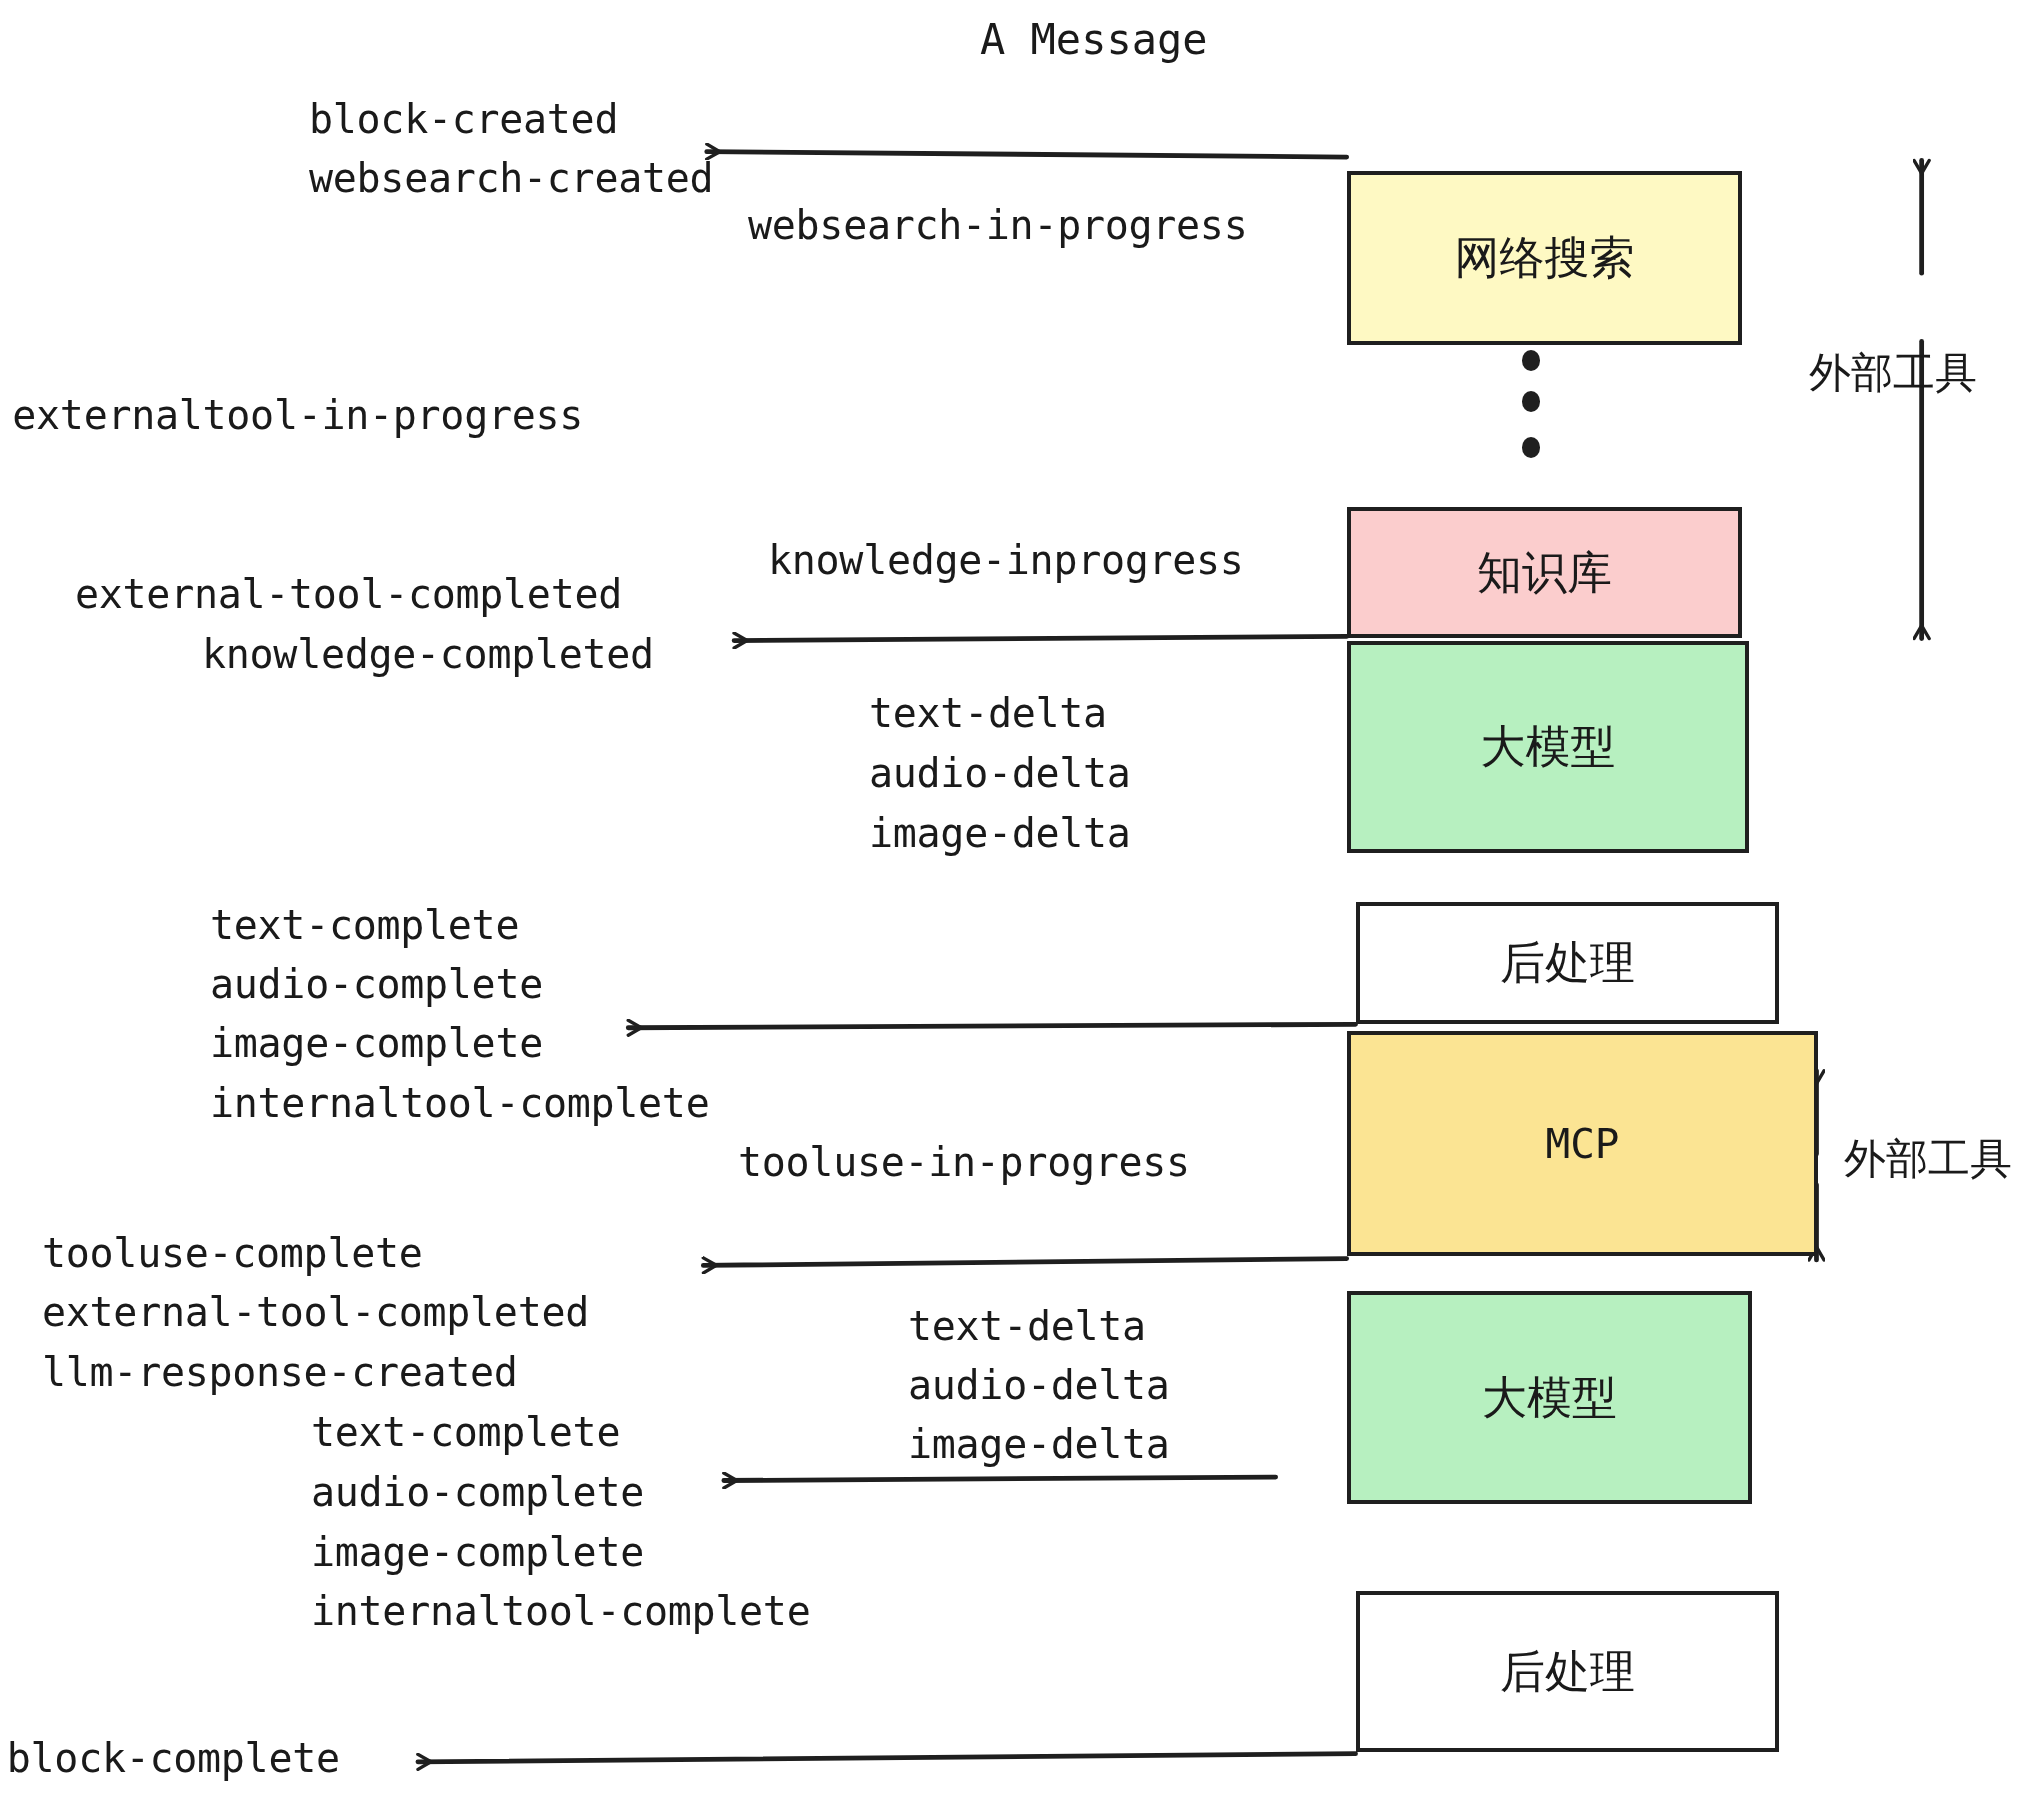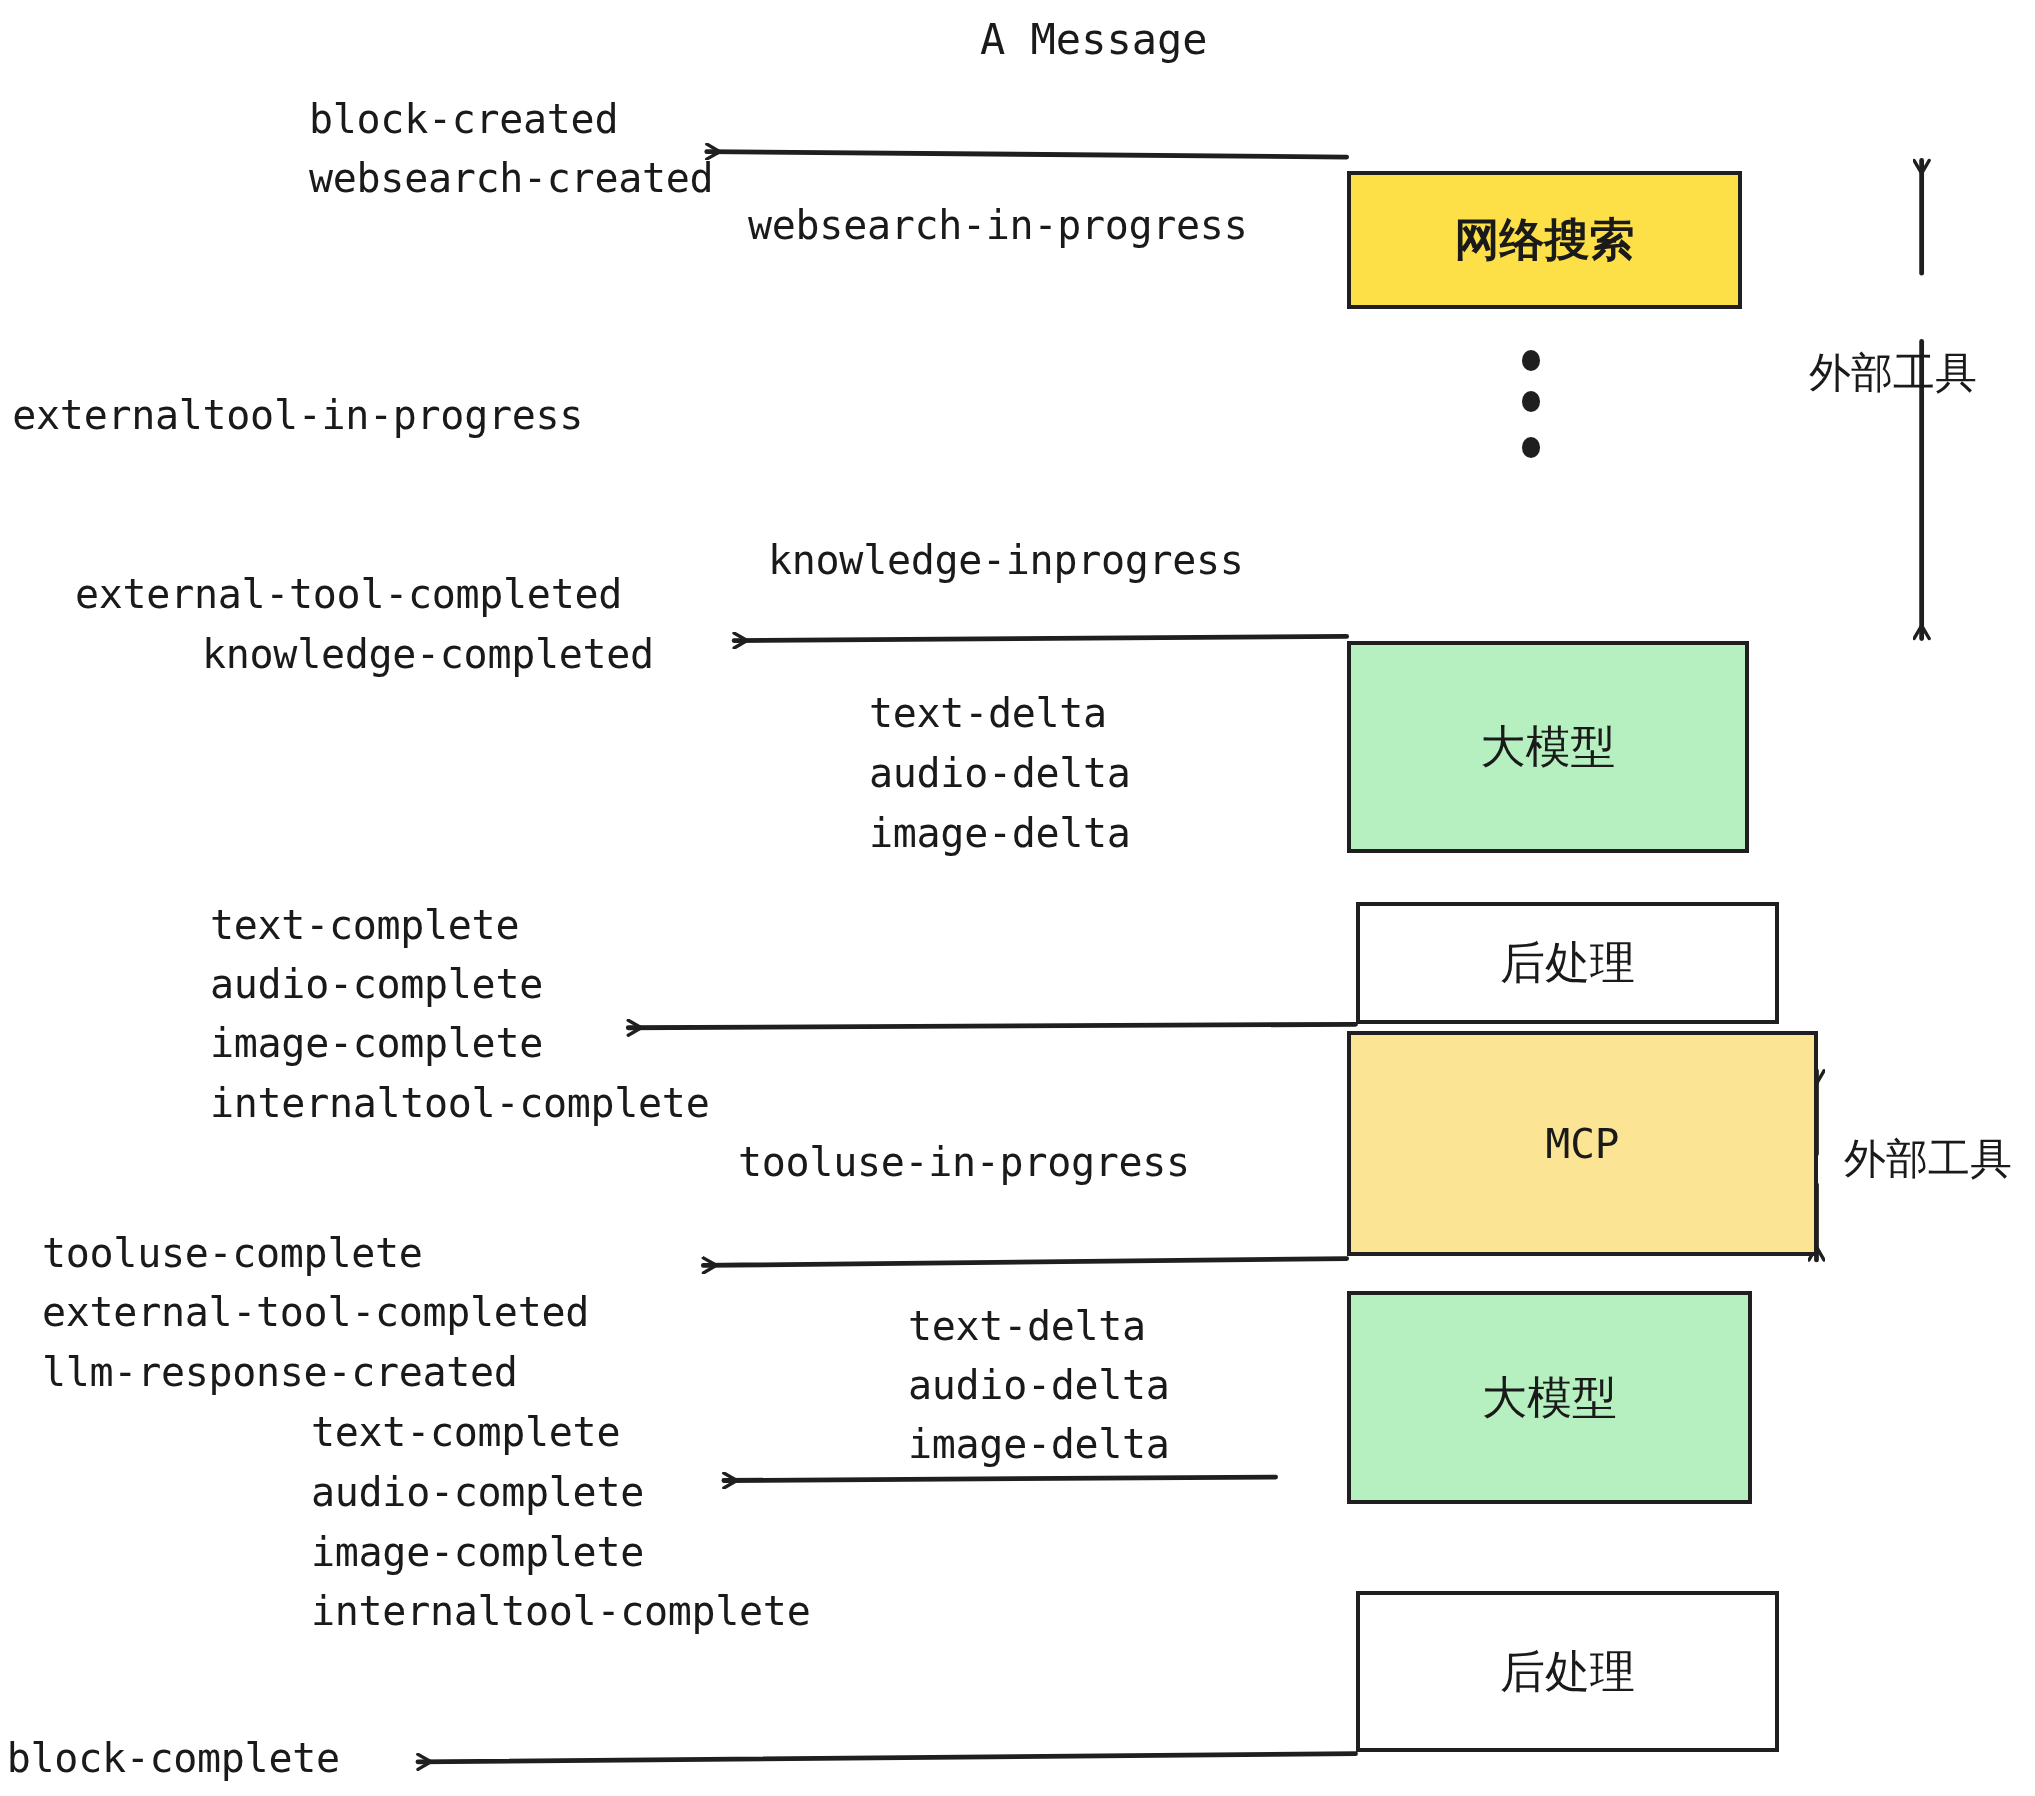--- a/index.html
+++ b/index.html
@@ -93,24 +93,27 @@
     </g>
 
     <g>
       <path d="M2660,1690 L2660,1568" fill="none" stroke="#1f1f1f" stroke-width="7" marker-end="url(#ah)" stroke-linecap="round"></path>
       <path d="M2660,1735 L2660,1845" fill="none" stroke="#1f1f1f" stroke-width="7" marker-end="url(#ah)" stroke-linecap="round"></path>
     </g>
   </svg>
 
   <div class="title" style="left:980px;top:15px;">A Message</div>
 
-  <div class="nodebox" style="left:1347px;top:171px;width:395px;height:138px;background:#fde047;font-weight:bold;">
+  <div class="nodebox" style="left:1347px;top:171px;width:395px;height:174px;background:#fef9c3;">
     <span>网络搜索</span>
   </div>
 
+  <div class="nodebox" style="left:1347px;top:507px;width:395px;height:131px;background:#fbcdcd;">
+    <span>知识库</span>
+  </div>
 
   <div class="nodebox" style="left:1347px;top:641px;width:402px;height:212px;background:#b7f0c0;">
     <span>大模型</span>
   </div>
 
   <div class="nodebox" style="left:1356px;top:902px;width:423px;height:122px;background:#ffffff;">
     <span>后处理</span>
   </div>
 
   <div class="nodebox mono" style="left:1347px;top:1031px;width:471px;height:225px;background:#fbe493;">

